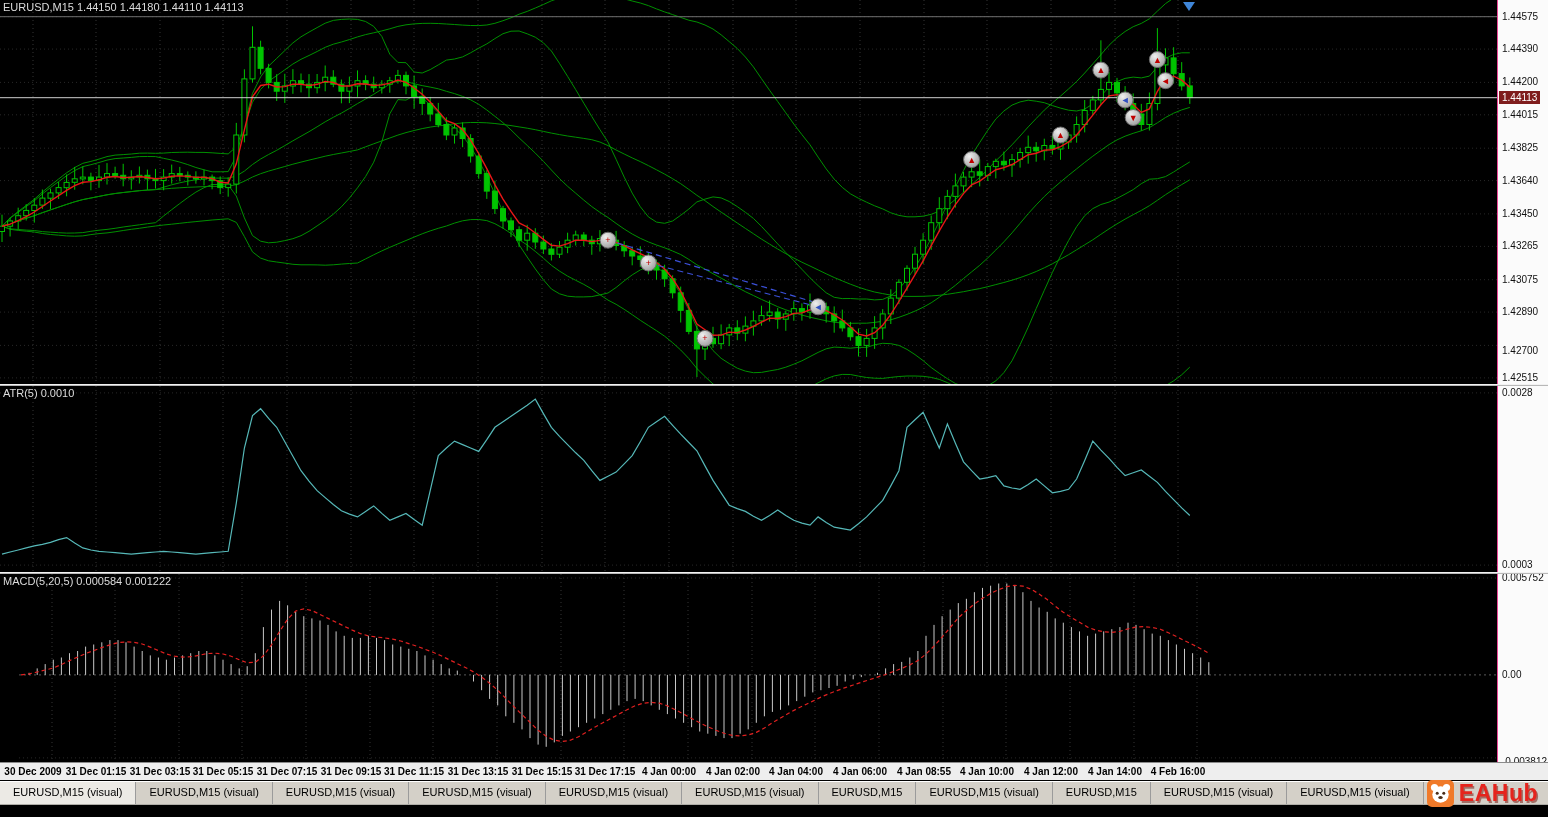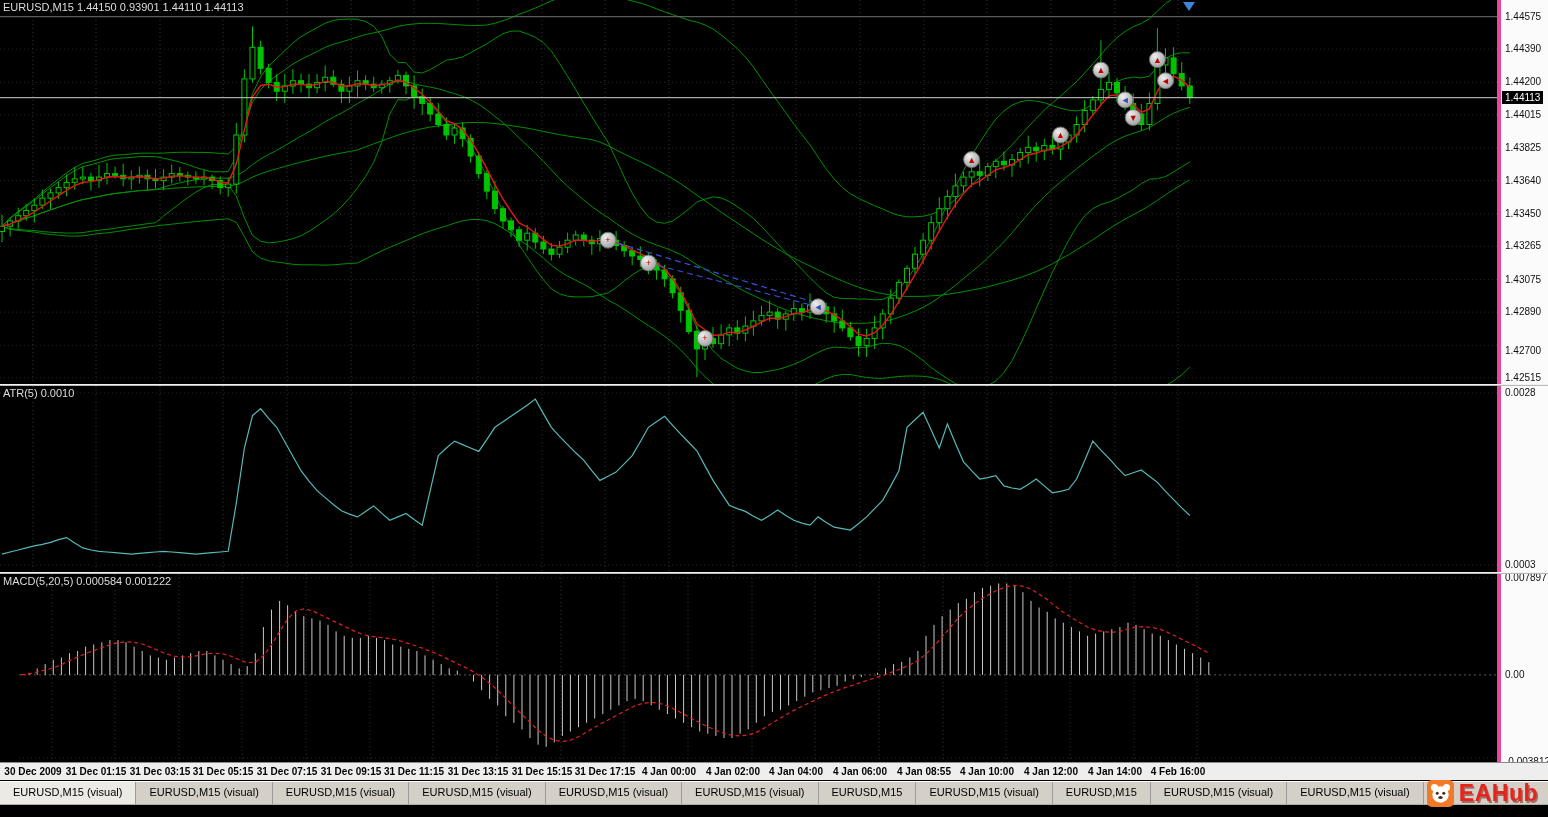--- a/index.html
+++ b/index.html
@@ -5,23 +5,23 @@
   html,body{margin:0;padding:0;background:#6b6b6b;font-family:"Liberation Sans",sans-serif;}
   #terminal{position:relative;width:1548px;height:817px;background:#000;overflow:hidden;}
   .panel{position:absolute;left:0;width:1497px;background:#000;overflow:hidden;}
   #main-panel{top:0;height:384px;}
   #atr-panel{top:386px;height:186px;}
   #macd-panel{top:574px;height:188px;padding-left:19px;}
   .sep{position:absolute;left:0;width:1548px;height:2px;background:#b8b8b8;border-top:1px solid #f2f2f2;box-sizing:border-box;z-index:4;}
   #sep1{top:384px;}
   #sep2{top:572px;}
   .ind-label{position:absolute;top:1px;left:3px;font-size:11px;color:#dcdcdc;z-index:2;white-space:nowrap;}
-  #scale-col{position:absolute;left:1497px;top:0;width:51px;height:762px;background:#fbfbfb;border-left:4px solid #ec4899;box-sizing:border-box;z-index:2;}
+  #scale-col{position:absolute;left:1497px;top:0;width:51px;height:762px;background:#fbfbfb;border-left:1px solid #ec4899;box-sizing:border-box;z-index:2;}
   .scale-label{position:absolute;left:4px;font-size:10px;color:#101010;white-space:nowrap;}
-  .price-tag{position:absolute;left:1px;font-size:10px;color:#fff;background:#000000;padding:1px 3px;white-space:nowrap;z-index:3;}
+  .price-tag{position:absolute;left:1px;font-size:10px;color:#fff;background:#7f1d1d;padding:1px 3px;white-space:nowrap;z-index:3;}
   #time-axis{position:absolute;left:0;top:762px;width:1548px;height:18px;background:#eeeeee;border-top:1px solid #8a8a8a;box-sizing:border-box;z-index:5;}
   .time-label{position:absolute;top:3px;font-size:10px;font-weight:700;color:#000;transform:translateX(-50%);white-space:nowrap;}
   #tab-bar{position:absolute;left:0;top:781px;width:1548px;height:24px;background:#d4d0c8;border-top:1px solid #ffffff;box-sizing:border-box;z-index:5;}
   #tabs-row{display:flex;height:22px;border-bottom:1px solid #aeaca6;}
   .tab{padding:4px 13px 0 13px;font-size:11px;color:#000;border-right:1px solid #9b9b9b;white-space:nowrap;background:#d4d0c8;overflow:hidden;}
   .tab.active{background:#eceae5;}
   #watermark{position:absolute;right:10px;top:780px;display:flex;align-items:center;gap:5px;z-index:6;}
   #wm-text{font-size:23px;font-weight:700;color:#e5241d;text-shadow:1.5px 1.5px 0 rgba(120,30,20,0.55);letter-spacing:0.5px;line-height:1;}
   #shift-marker{position:absolute;left:1183px;top:2px;width:0;height:0;border-left:6px solid transparent;border-right:6px solid transparent;border-top:9px solid #3f86d8;z-index:2;}
   svg{display:block;}
@@ -245,21 +245,21 @@
           <g>
             <circle cx="1157.4" cy="59.6" r="8" fill="url(#mgrad)" stroke="#6a6a6a"></circle>
             <text x="1157.4" y="62.6" text-anchor="middle" font-size="9" font-family="Liberation Sans, sans-serif" fill="#c00000">▲</text>
           </g>
           <g>
             <circle cx="1165.5" cy="80.7" r="8" fill="url(#mgrad)" stroke="#6a6a6a"></circle>
             <text x="1165.5" y="83.7" text-anchor="middle" font-size="9" font-family="Liberation Sans, sans-serif" fill="#c00000">◄</text>
           </g>
         </svg>
       </div>
-    <div class="ind-label">EURUSD,M15 1.44150 0.93901 1.44110 1.44113</div>
+    <div class="ind-label">EURUSD,M15 1.44150 1.44180 1.44110 1.44113</div>
     <div id="shift-marker"></div>
   </div>
 
   <div id="sep1" class="sep"></div>
 
   <div id="atr-panel" class="panel">
     <div id="atr-canvas">
         <svg width="1497" height="186">
           <path d="M33 0V186M96 0V186M160 0V186M223 0V186M287 0V186M351 0V186M414 0V186M478 0V186M542 0V186M605 0V186M669 0V186M733 0V186M796 0V186M860 0V186M924 0V186M987 0V186M1051 0V186M1115 0V186M1178 0V186" stroke="#343434" stroke-dasharray="1 3" fill="none"></path>
           <path d="M0 6.9H1497M0 179.1H1497" stroke="#282828" stroke-dasharray="1 3" fill="none"></path>
@@ -293,21 +293,21 @@
       <div class="scale-label" style="top: 175px;">1.43640</div>
       <div class="scale-label" style="top: 208px;">1.43450</div>
       <div class="scale-label" style="top: 240px;">1.43265</div>
       <div class="scale-label" style="top: 274px;">1.43075</div>
       <div class="scale-label" style="top: 306px;">1.42890</div>
       <div class="scale-label" style="top: 345px;">1.42700</div>
       <div class="scale-label" style="top: 372px;">1.42515</div>
       <div class="price-tag" style="top: 91px;">1.44113</div>
       <div class="scale-label" style="top: 387px;">0.0028</div>
       <div class="scale-label" style="top: 559px;">0.0003</div>
-      <div class="scale-label" style="top: 572px;">0.007897</div>
+      <div class="scale-label" style="top: 572px;">0.005752</div>
       <div class="scale-label" style="top: 669px;">0.00</div>
       <div class="scale-label" style="top: 756px;">-0.003812</div>
     </div>
 
   <div id="time-axis">
       <div class="time-label" style="left: 33px;">30 Dec 2009</div>
       <div class="time-label" style="left: 96px;">31 Dec 01:15</div>
       <div class="time-label" style="left: 160px;">31 Dec 03:15</div>
       <div class="time-label" style="left: 223px;">31 Dec 05:15</div>
       <div class="time-label" style="left: 287px;">31 Dec 07:15</div>

